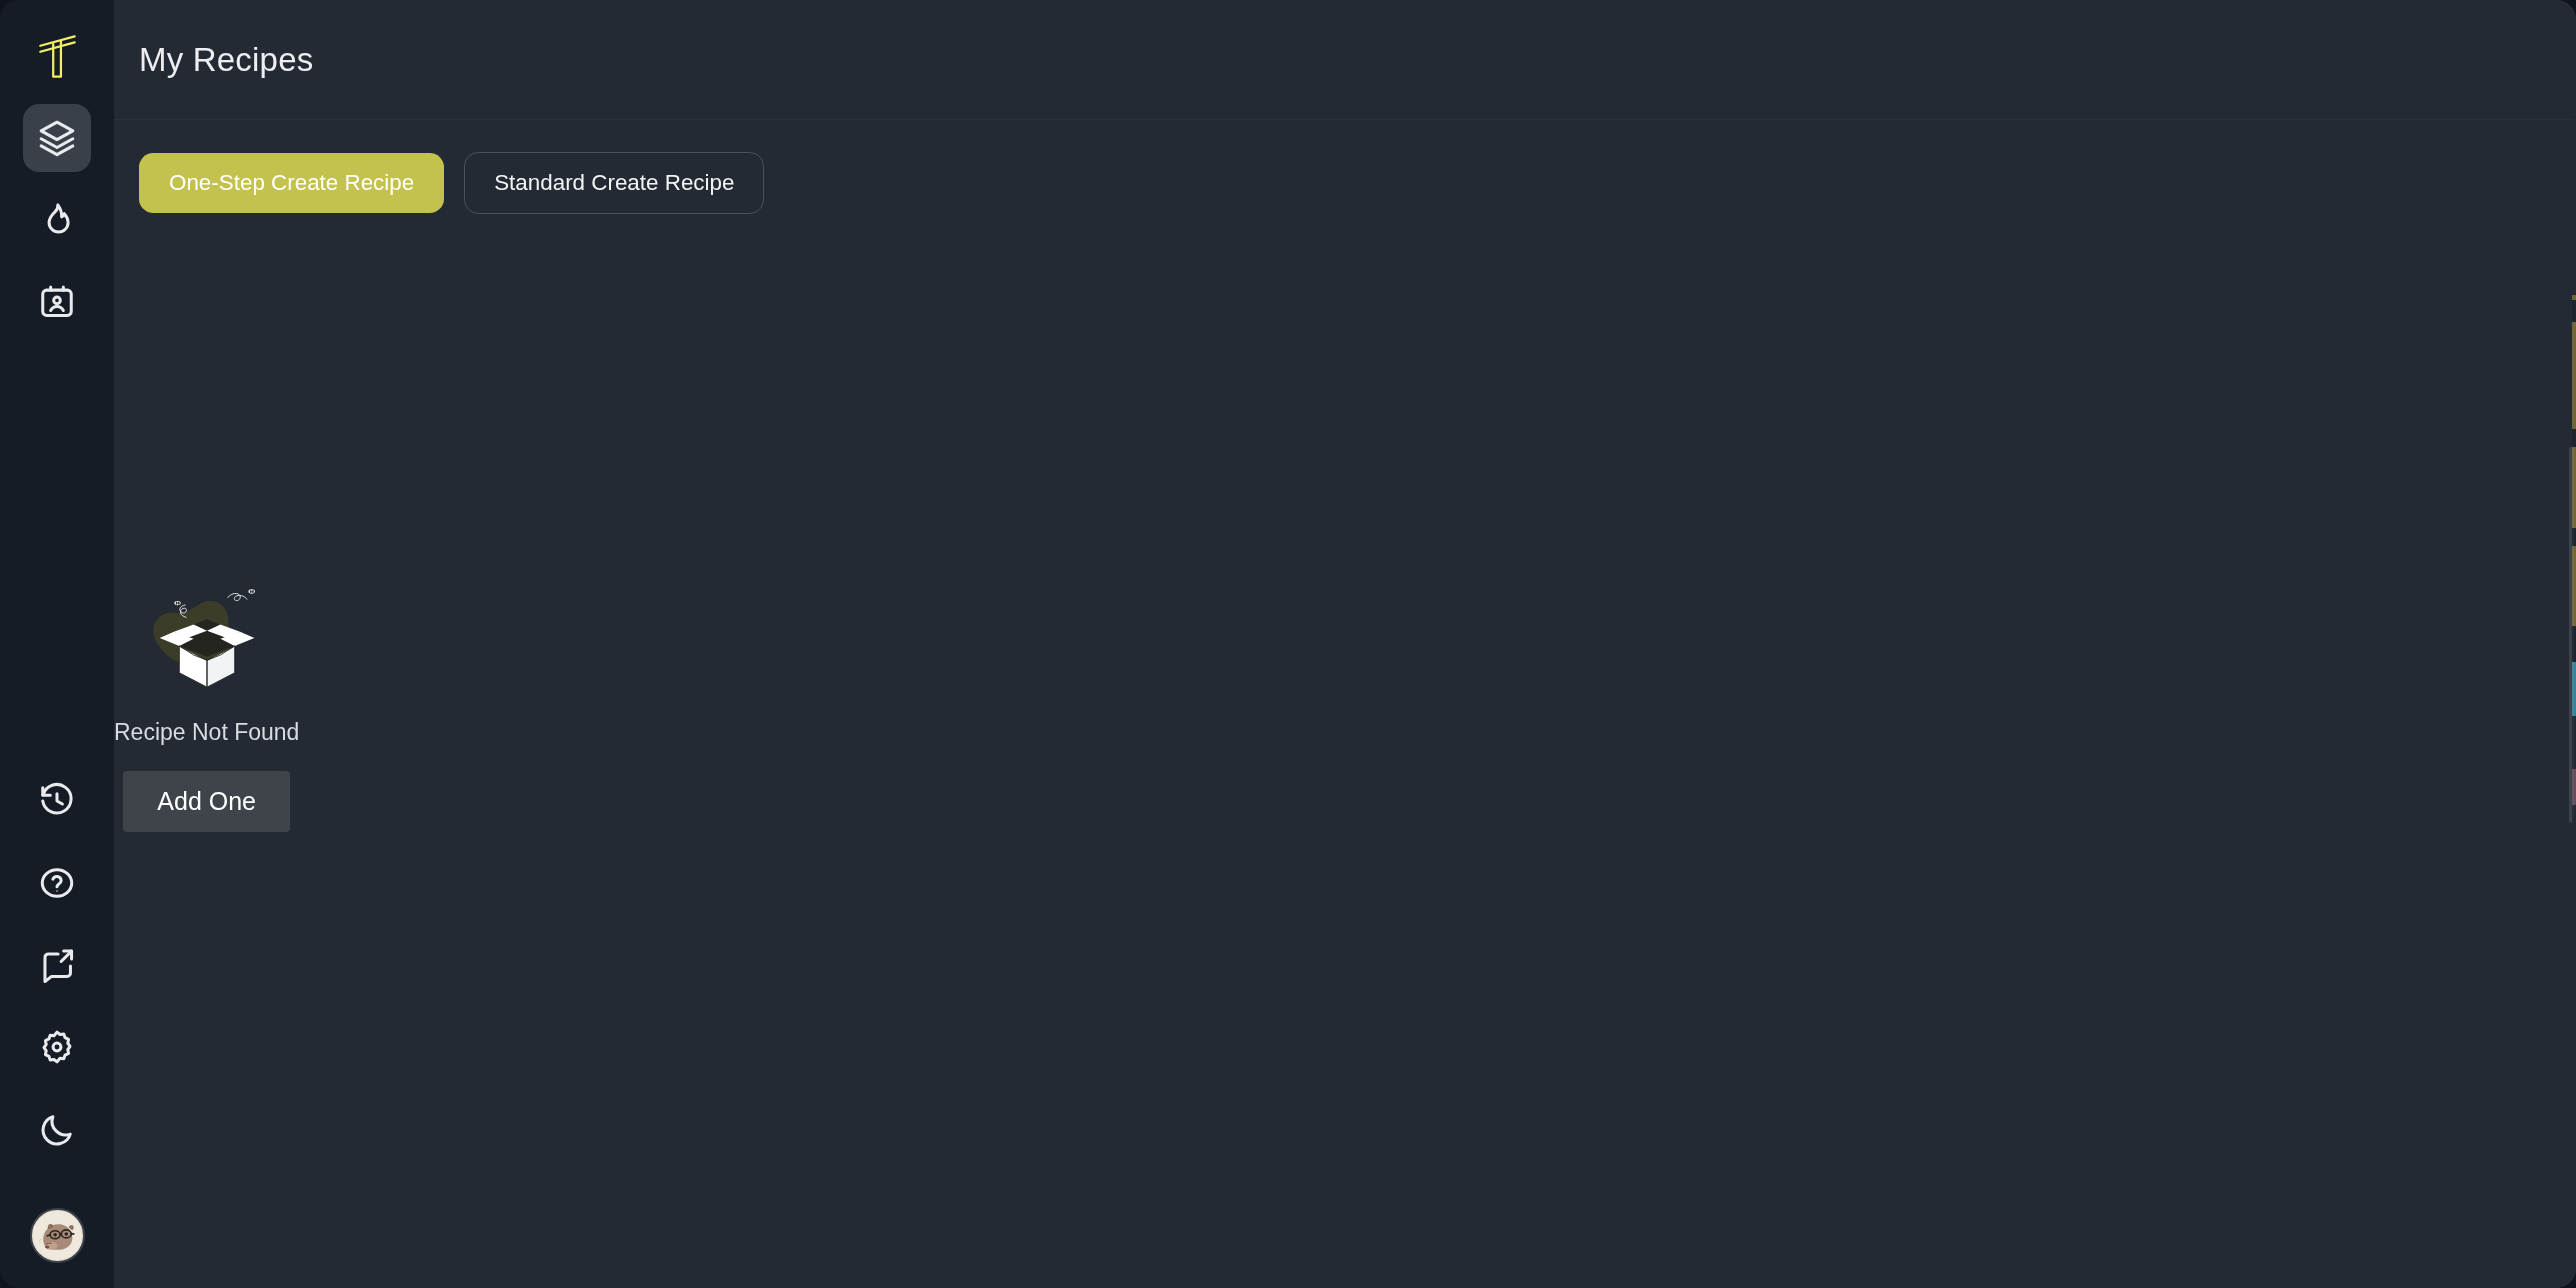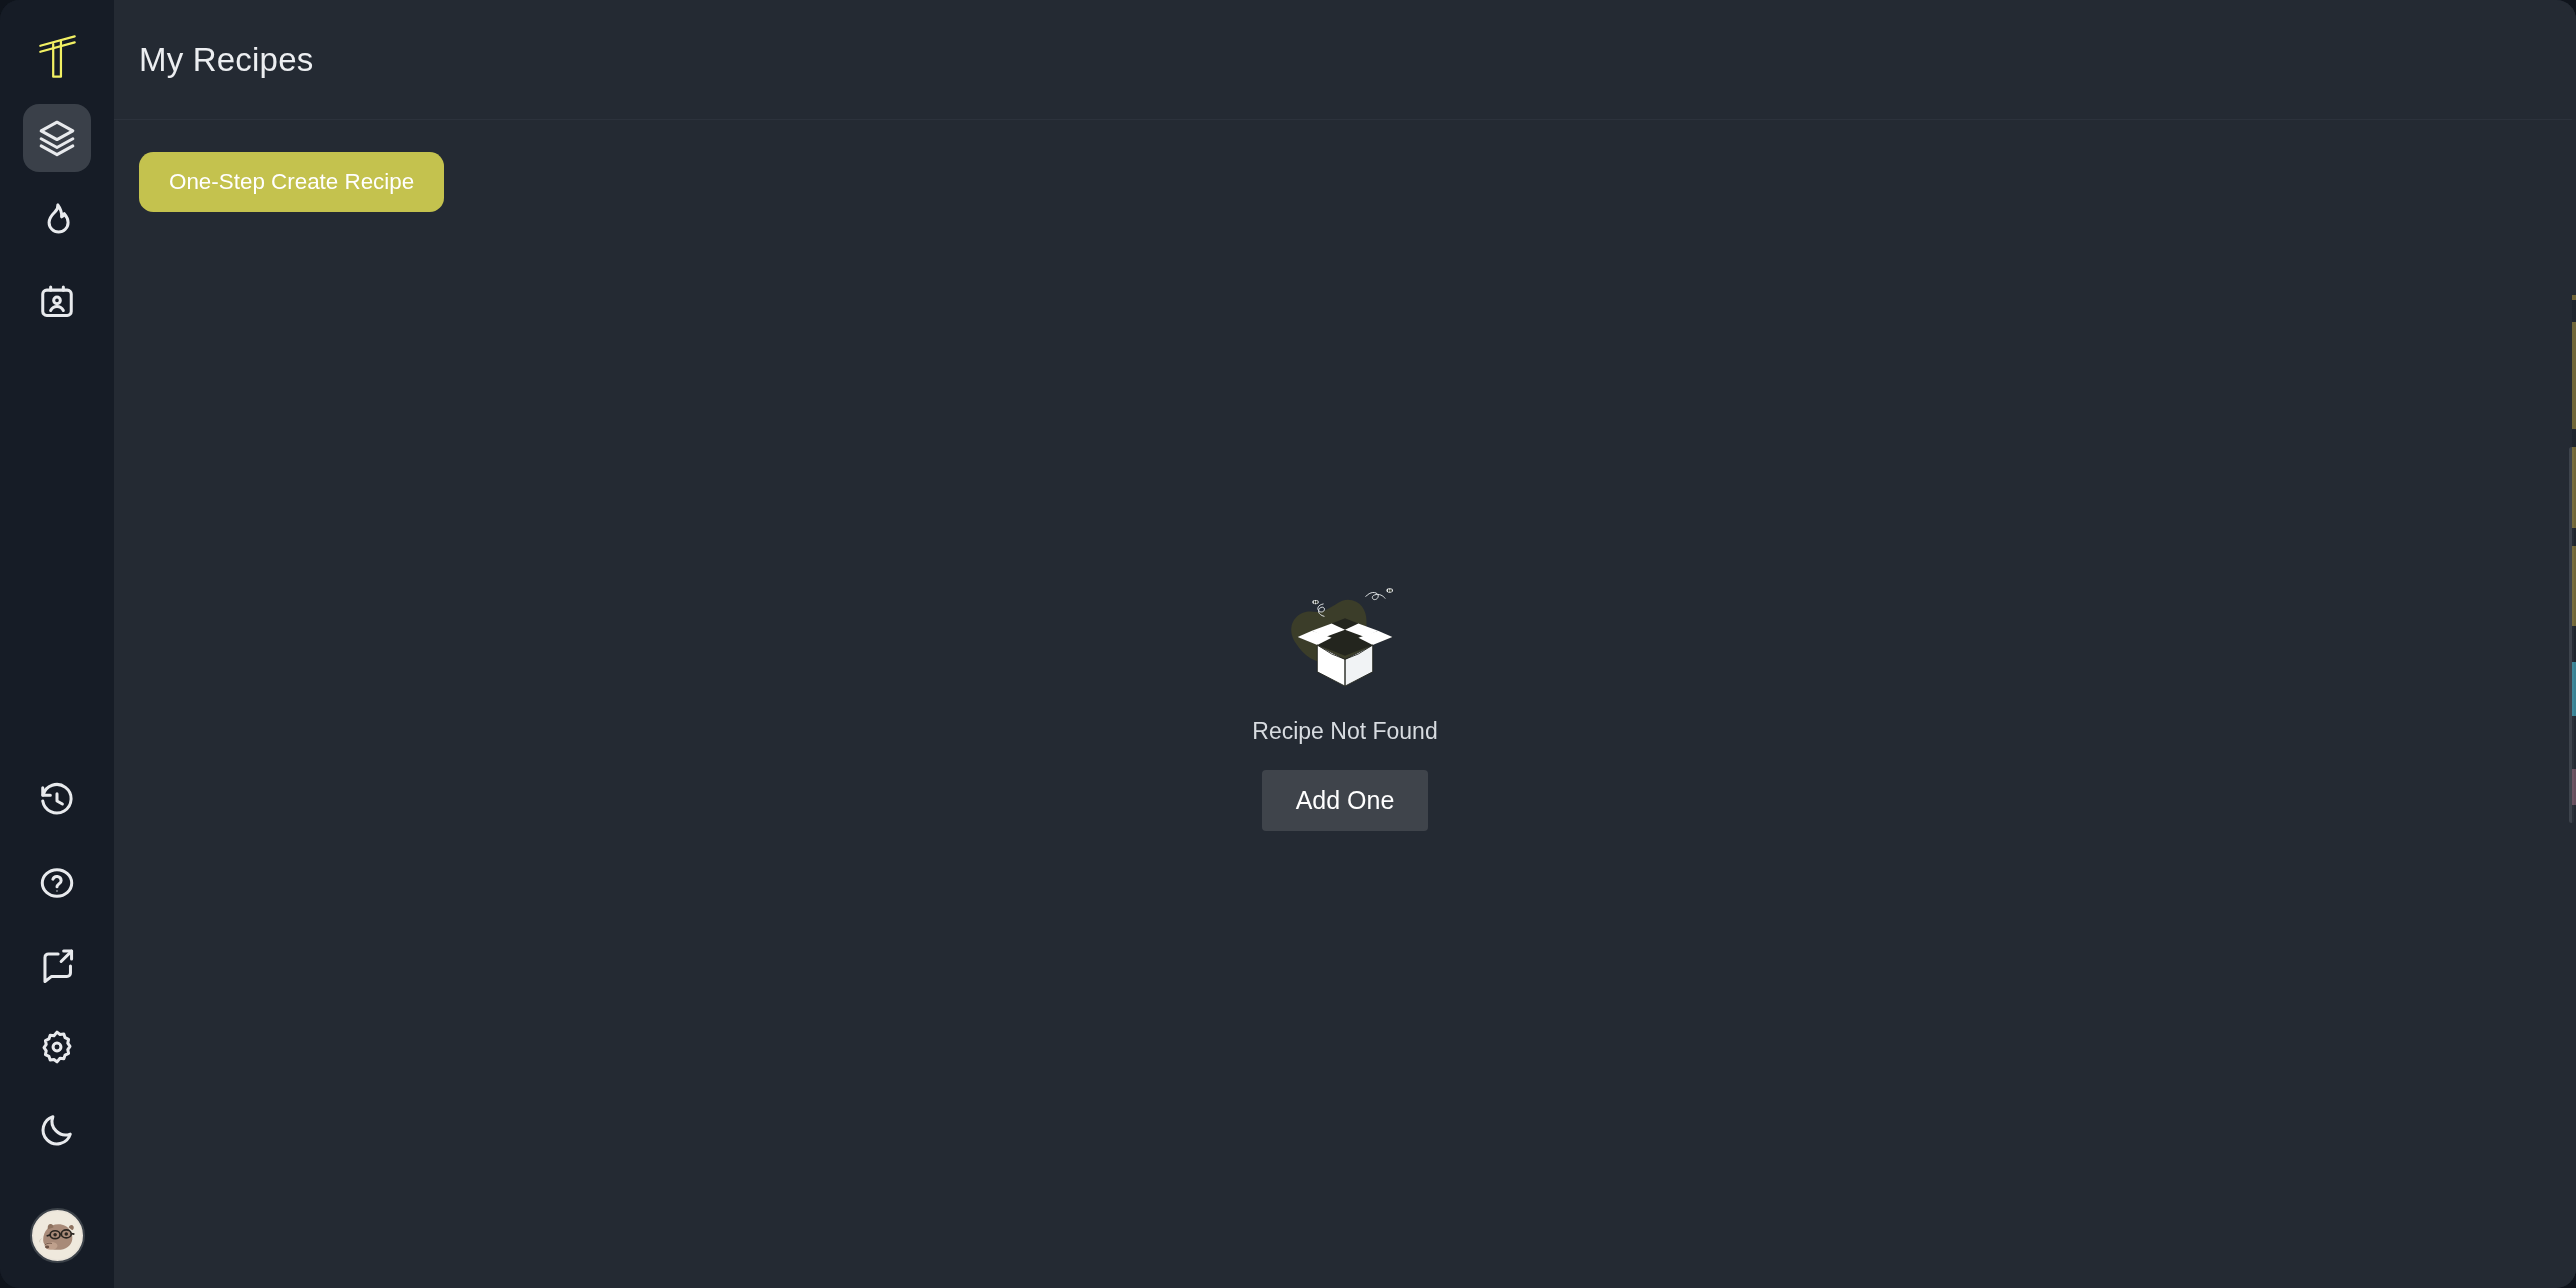--- a/index.html
+++ b/index.html
@@ -84,21 +84,21 @@
     padding:17px 30px; border:none;
   }
   .btn-outline {
     background:transparent; color:#f2f4f6;
     padding:17px 29px;
     border:1.8px solid #4a515c;
   }
 
   
   .content {
-    flex:1; display:flex; align-items:center; justify-content:center;
+    flex:1; display:flex; align-items:center; 
     padding-bottom:81px;
   }
   .empty {
     display:flex; flex-direction:column; align-items:center;
     margin-top:-27px;
   }
   .empty-illu { width:170px; height:143px; display:block; }
   .empty-text {
     margin-top:14.3px;
     font-size:23px; color:#d8dce1;
@@ -254,20 +254,21 @@
   </aside>
 
   <main class="main">
 
     <div class="header">
       <h1 class="page-title">My Recipes</h1>
     </div>
 
     <div class="toolbar">
       <button class="btn btn-primary">One-Step Create Recipe</button>
+      <button class="btn btn-outline">Standard Create Recipe</button>
     </div>
 
     <div class="content">
       <div class="empty">
 
         <svg class="empty-illu" viewBox="0 0 190 160">
           <path d="M40 92c-9-13-6-28 8-34 10-4 14 2 25-3 12-5 18-14 30-11 13 3 17 16 16 27-1 12 6 18 2 28-5 12-23 16-40 16-20 0-32-9-41-23z" fill="#3b3d29"></path>
           <g stroke="#dfe3e6" stroke-width="1.1" fill="none">
             <path d="M71 48c-6 1-8 5-5 8 2 2 6 1 6-2 0-2-2-3-4-2-4 2-4 8 4 10"></path>
             <path d="M118 40c5-6 12-6 14-2 1 3-2 6-5 5-2-1-2-4 1-5 5-2 10 1 12 4"></path>

